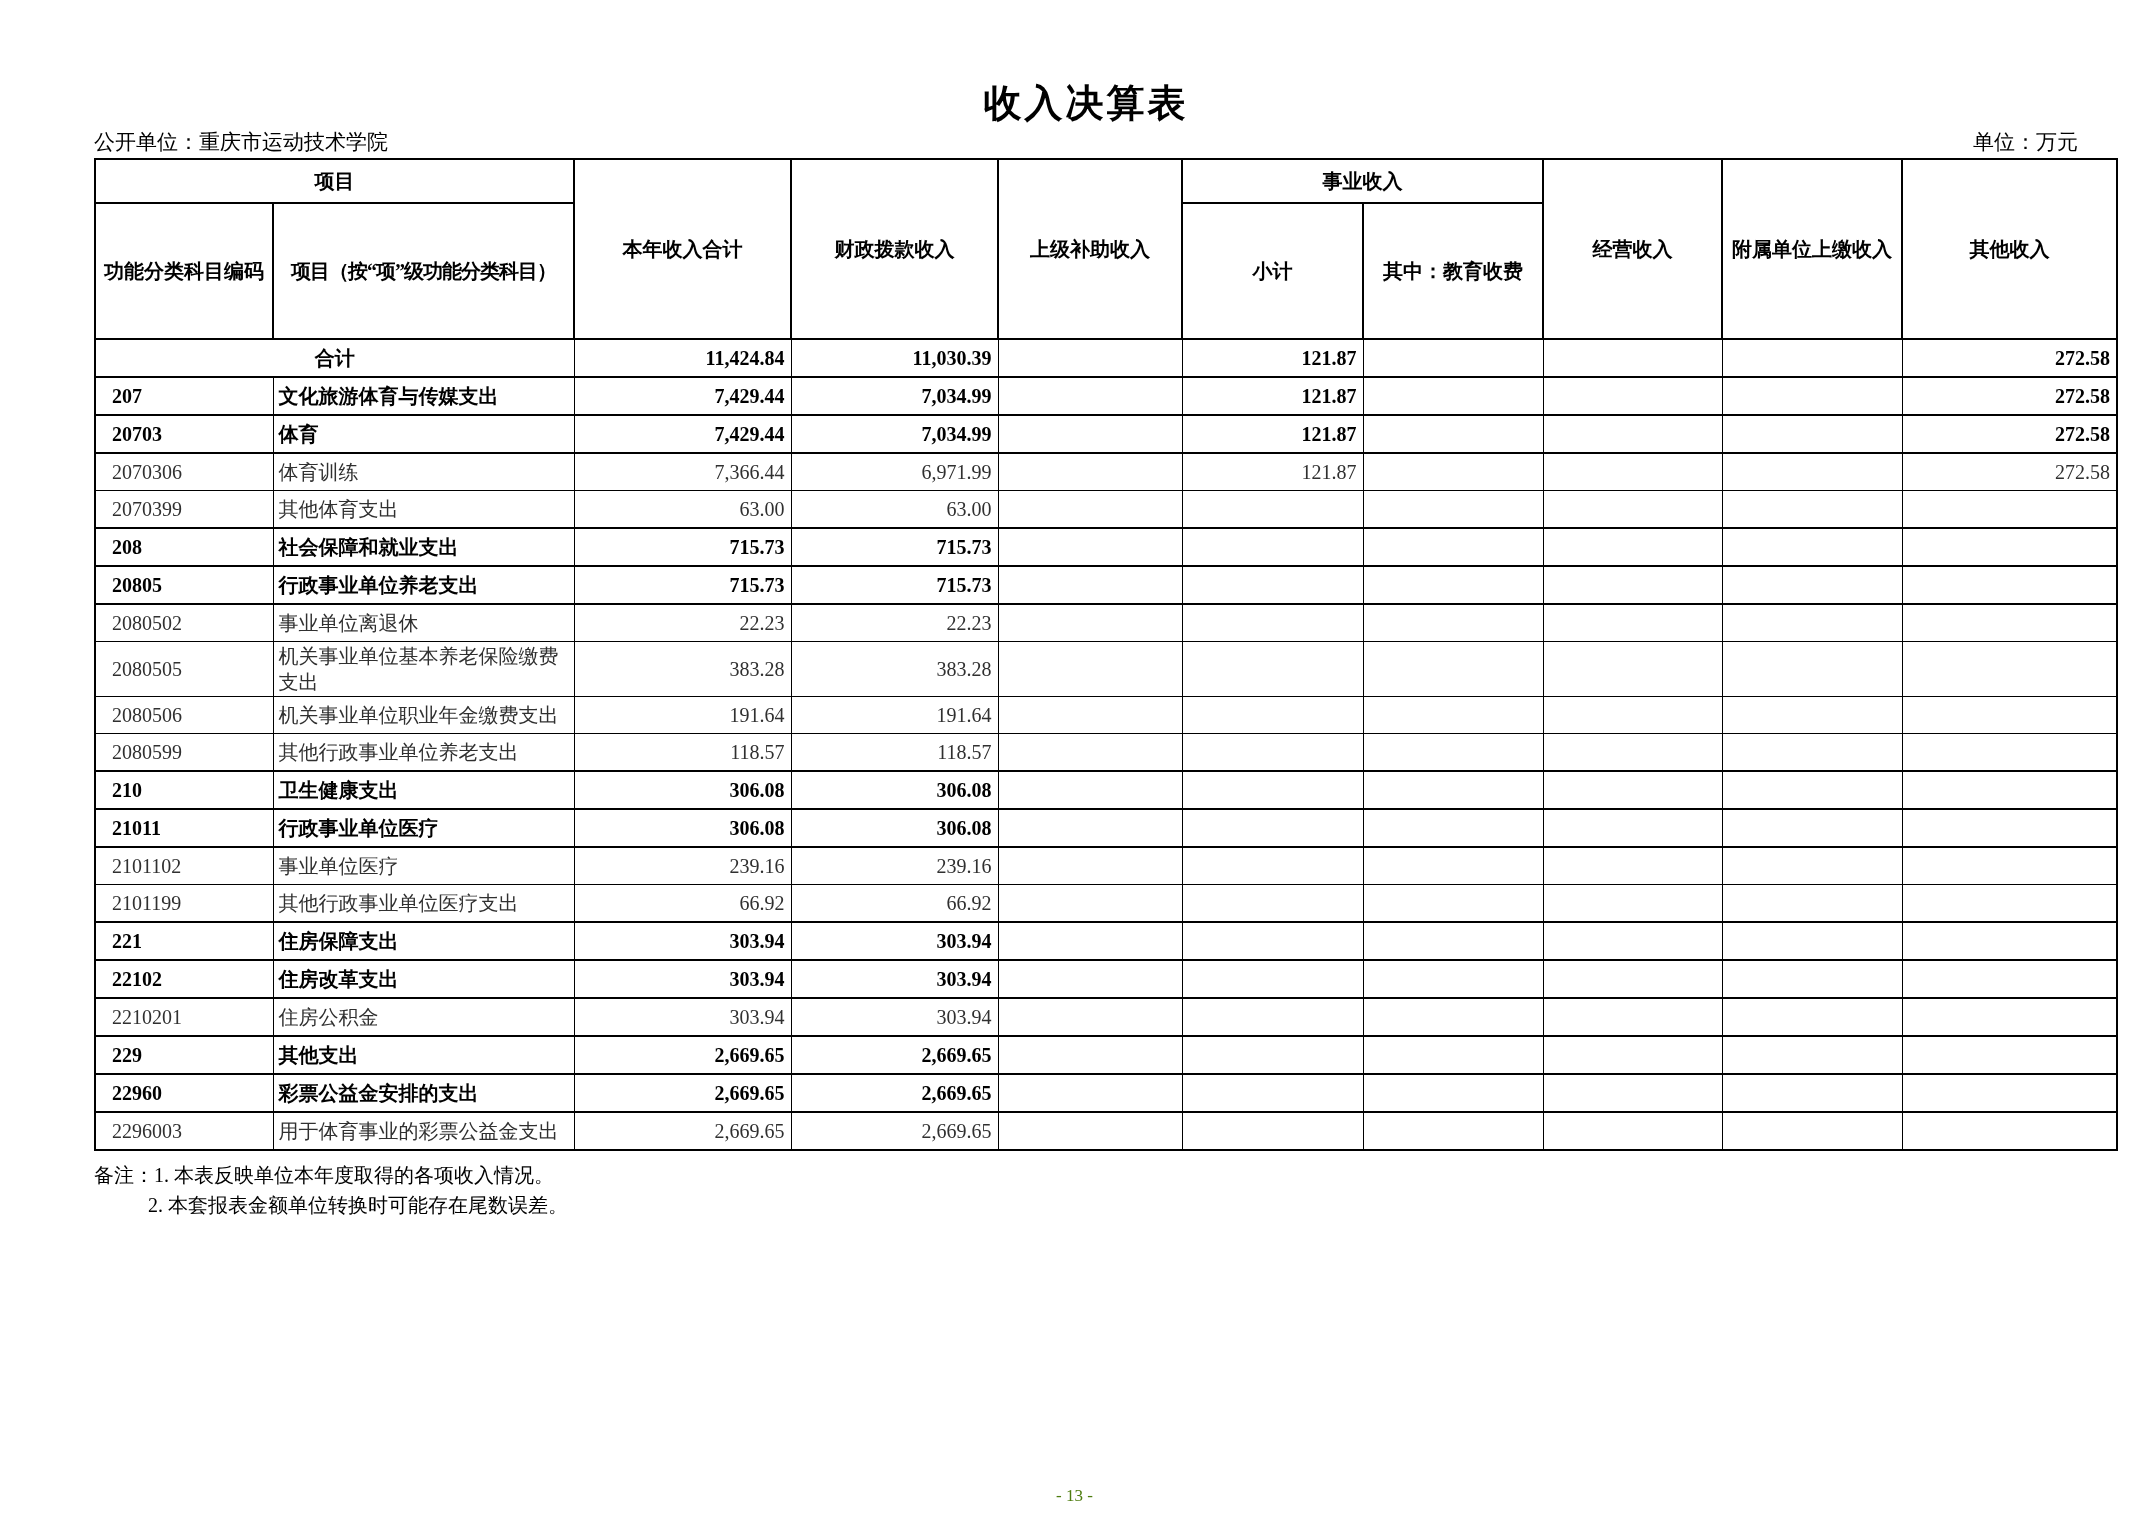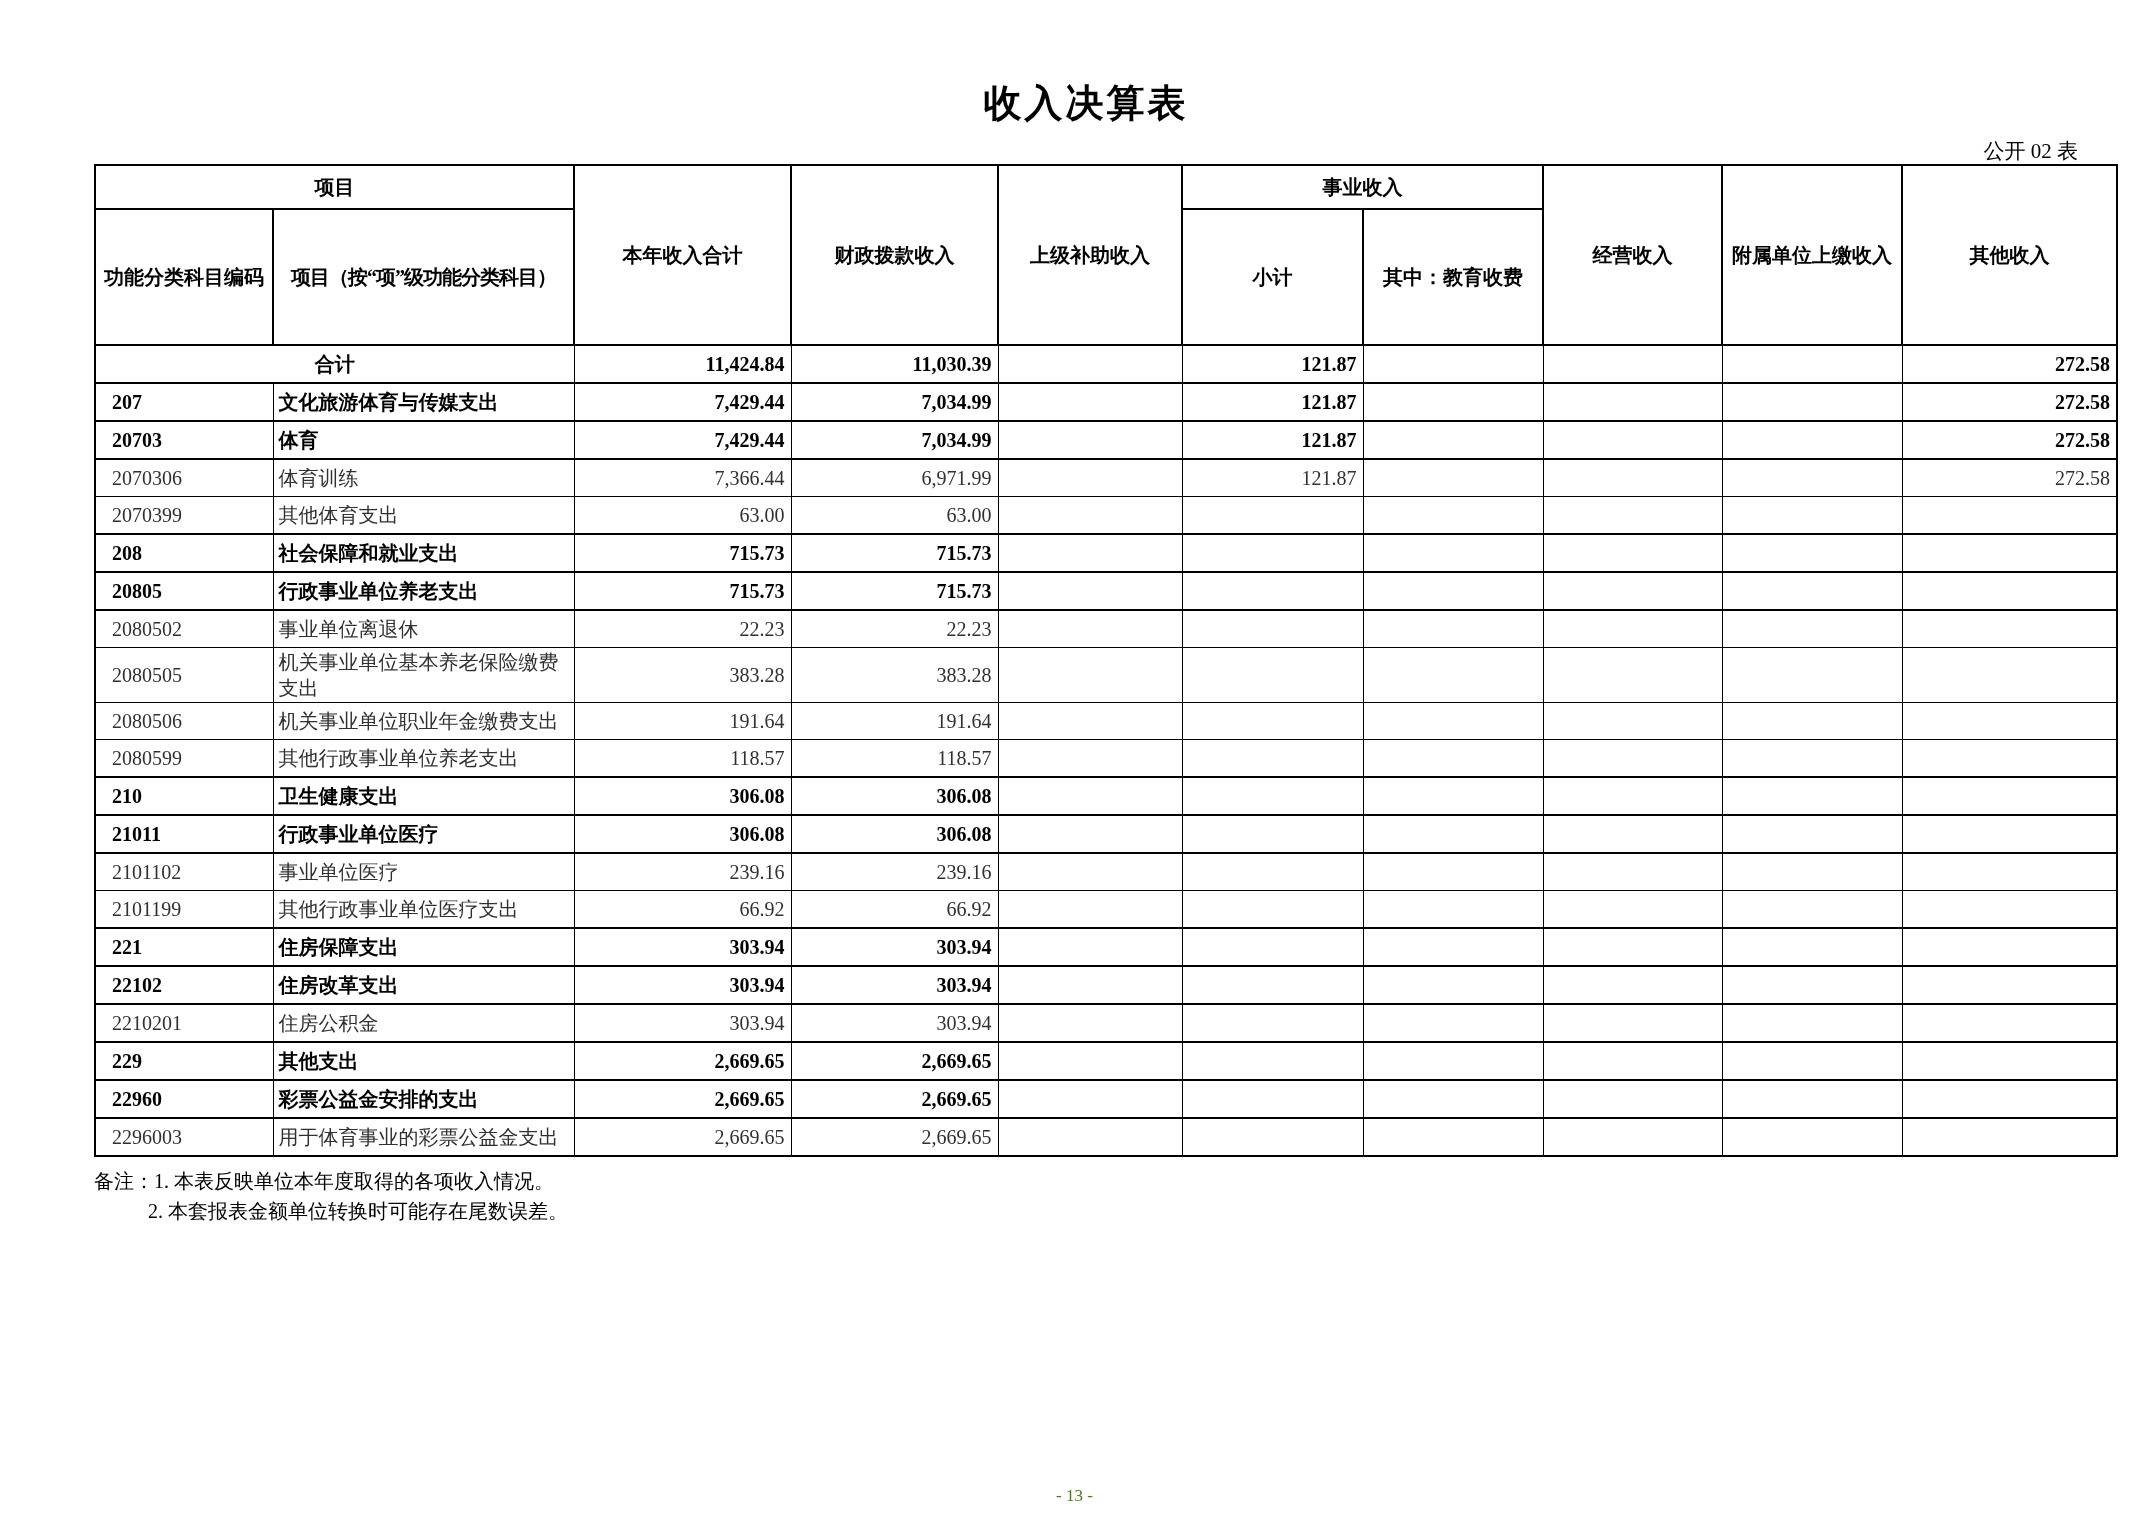--- a/index.html
+++ b/index.html
@@ -102,22 +102,25 @@
     color: #4d7c0f;
   }
 </style>
 </head>
 <body>
 
 <div class="page">
 
   <h1 class="doc-title">收入决算表</h1>
 
-  <div class="table-code">公开 02 表</div>
-
+
+  <div class="meta-row">
+    <span>公开单位：重庆市运动技术学院</span>
+    <span>单位：万元</span>
+  </div>
 
   <table class="grid">
     <colgroup>
         <col style="width: 178px;">
         <col style="width: 301px;">
         <col style="width: 217px;">
         <col style="width: 207px;">
         <col style="width: 184px;">
         <col style="width: 181px;">
         <col style="width: 180px;">

